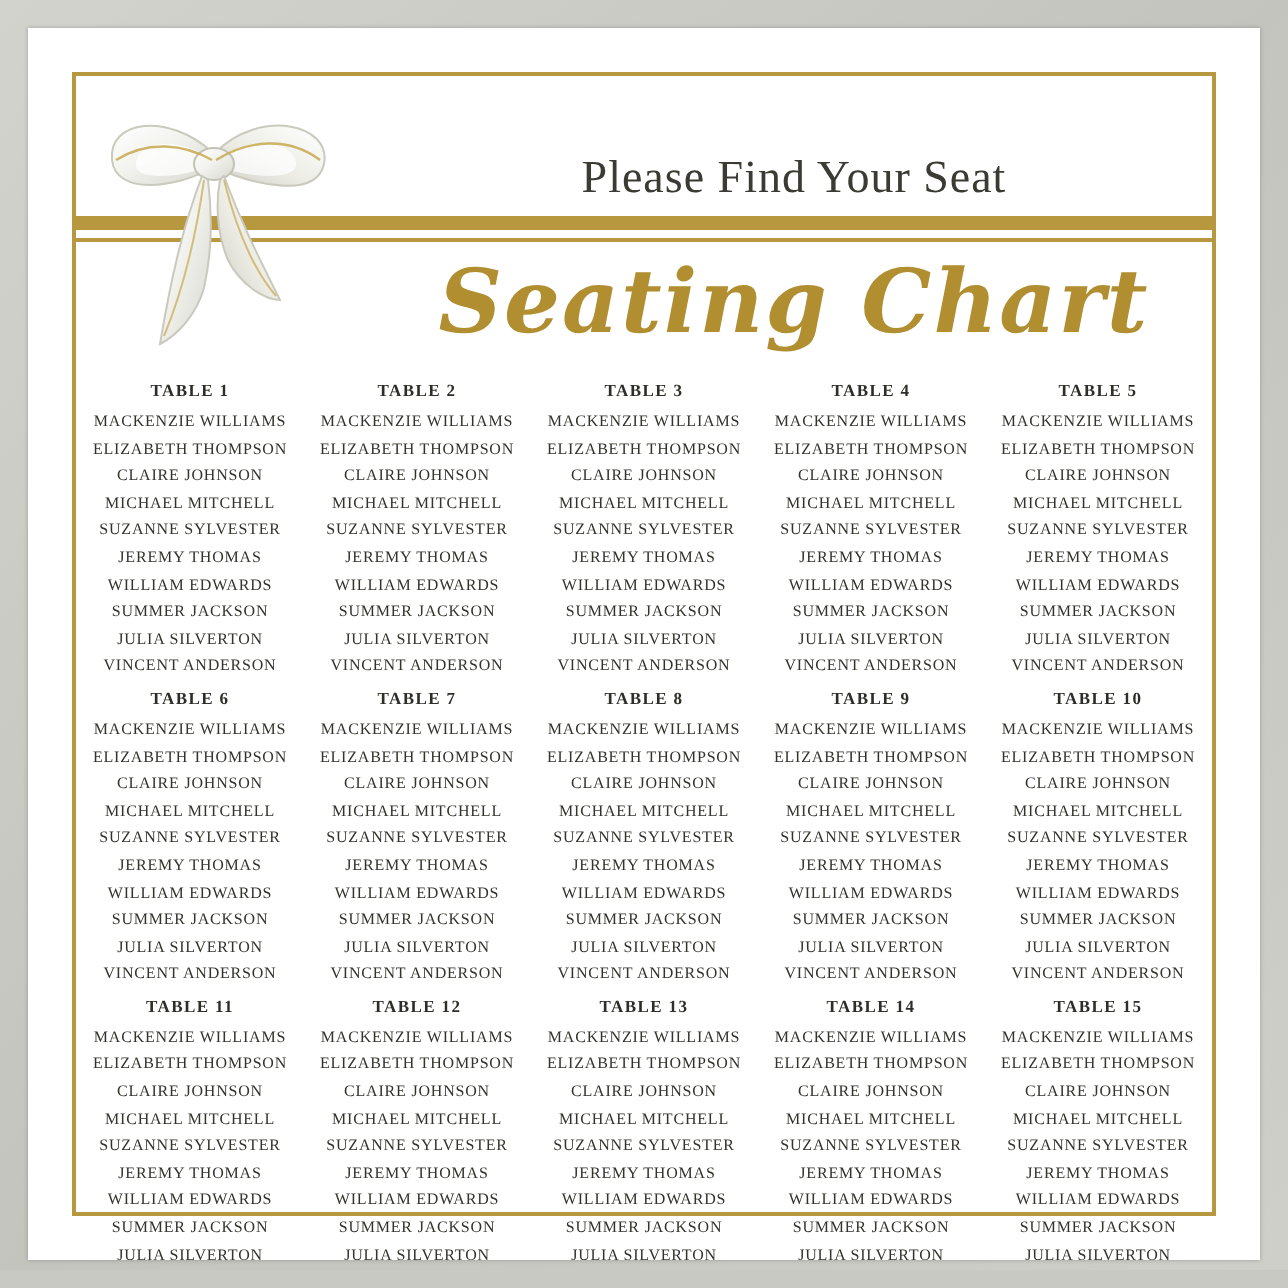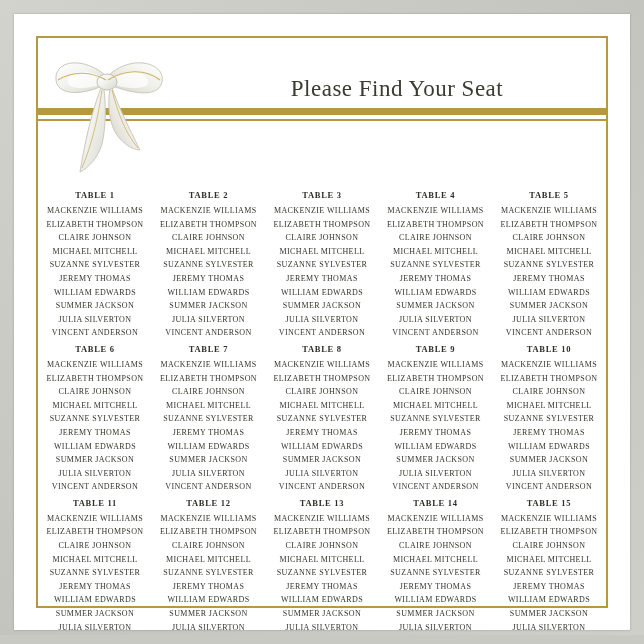--- a/index.html
+++ b/index.html
@@ -168,20 +168,21 @@
 
     <div class="frame-line frame-top"></div>
     <div class="frame-line frame-bottom"></div>
     <div class="frame-line frame-left"></div>
     <div class="frame-line frame-right"></div>
 
     <div class="header-zone">
       <div class="title-line">Please Find Your Seat</div>
       <div class="gold-bar-1"></div>
       <div class="gold-bar-2"></div>
+      <div class="script-title">Seating Chart</div>
     </div>
 
     <svg class="bow" viewBox="0 0 132 140">
       <defs>
         <linearGradient id="silk" x1="0" y1="0" x2="1" y2="1">
           <stop offset="0%" stop-color="#ffffff"></stop>
           <stop offset="45%" stop-color="#f2f2ee"></stop>
           <stop offset="100%" stop-color="#d8d8d0"></stop>
         </linearGradient>
         <linearGradient id="silk2" x1="1" y1="0" x2="0" y2="1">

